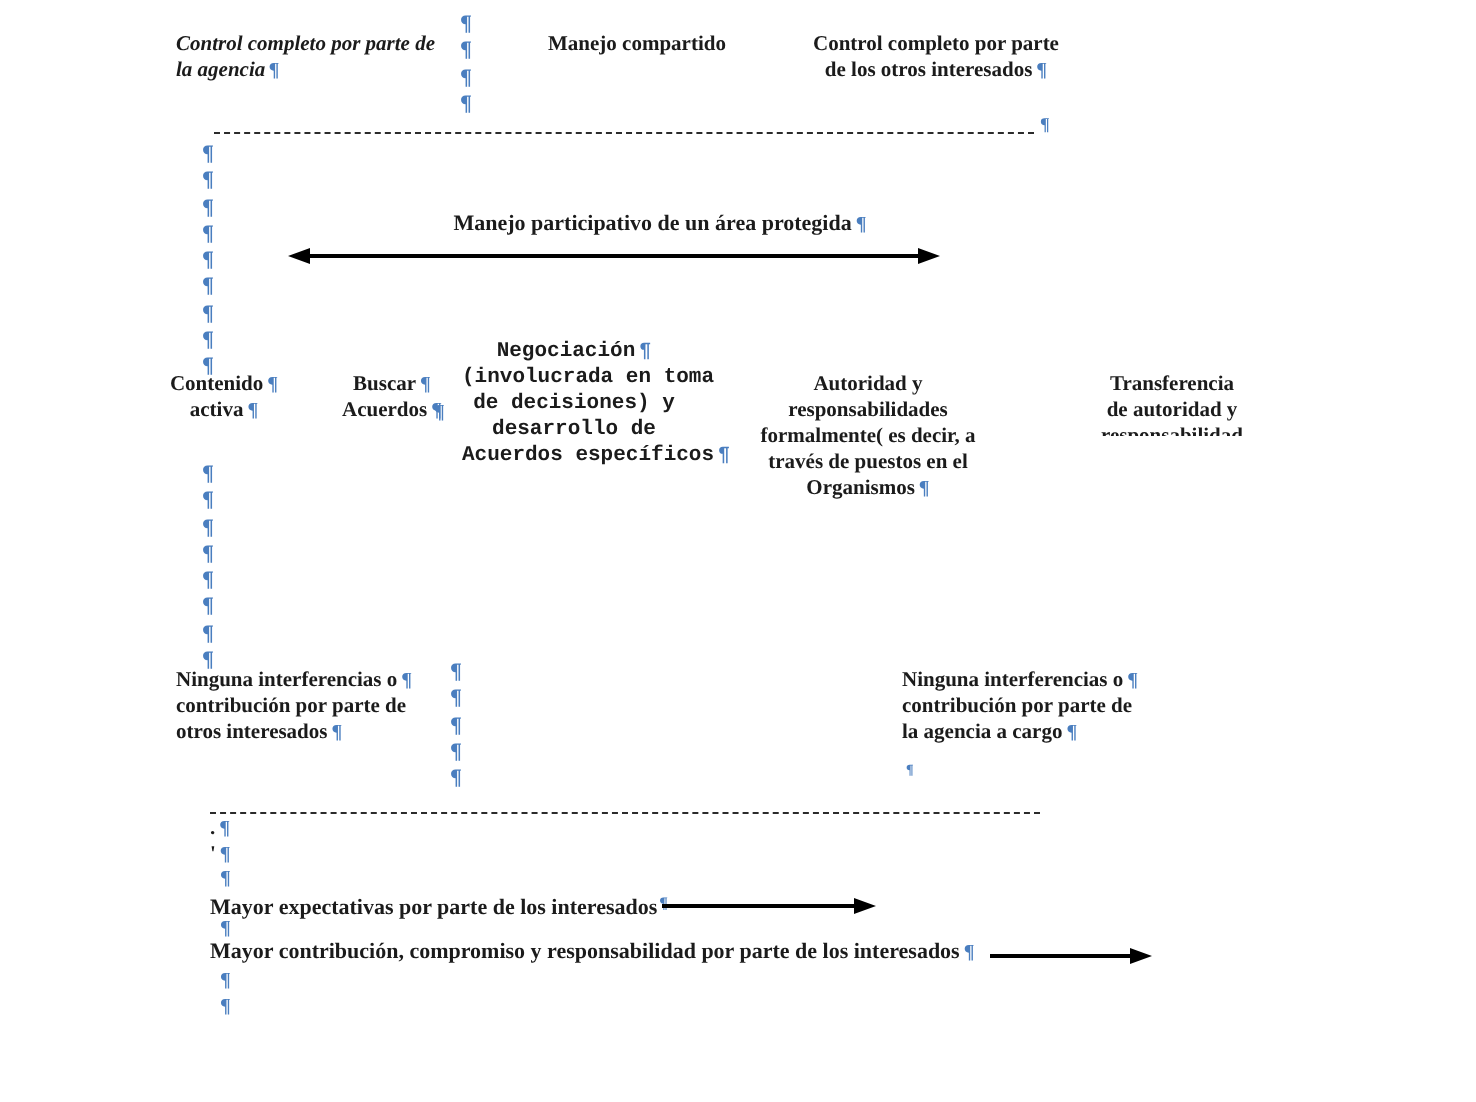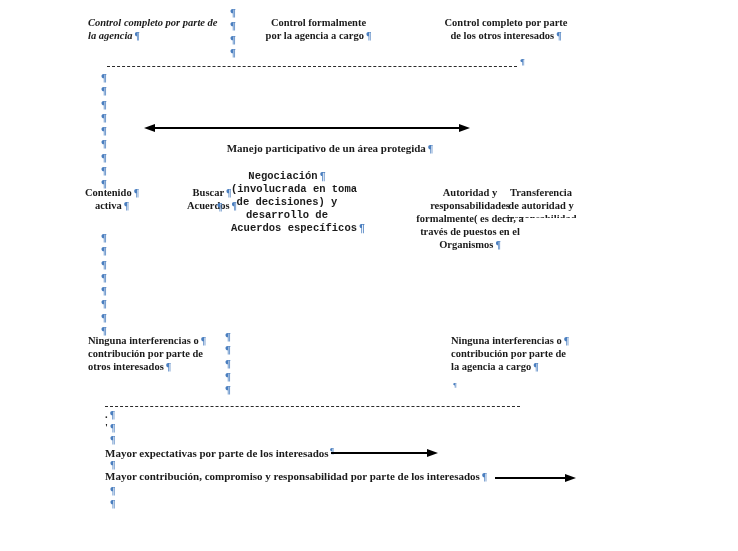--- a/index.html
+++ b/index.html
@@ -49,94 +49,93 @@
     position:absolute;
     display:flex;
     align-items:center;
   }
   .arrow .shaft{flex:1;background:#000;}
   .arrow .head{width:0;height:0;border-top:4.5px solid transparent;border-bottom:4.5px solid transparent;}
   .arrow .head.l{border-right:11px solid #000;}
   .arrow .head.r{border-left:11px solid #000;}
   .arrow.thin .shaft{height:2px;}
   .arrow.thick .shaft{height:2.8px;}
-  .clip{overflow:hidden;}
+  .clip{overflow:hidden;margin-left:45px;}
   .smallpil{font-size:8px;vertical-align:3px;margin-left:1px;}
 </style>
 </head>
 <body>
 
 <div class="canvas">
 
   <div class="tb" style="left:88px;top:16px;font-style:italic;">
     <div><span>Control completo por parte de</span></div>
     <div><span>la agencia</span><span class="pil">¶</span></div>
   </div>
 
   <div class="pilcol" style="left:230px;top:6px;">
     <span class="pil">¶</span>
     <span class="pil">¶</span>
     <span class="pil">¶</span>
     <span class="pil">¶</span>
   </div>
 
   <div class="tb ctr" style="left:255px;top:16px;width:127px;">
-    <div><span>Control formalmente</span></div>
-    <div><span>por la agencia a cargo</span><span class="pil">¶</span></div>
-  </div>
-
-  <div class="tb ctr" style="left:402px;top:16px;width:132px;margin-left:38px;">
+    <div><span>Manejo compartido</span></div>
+  </div>
+
+  <div class="tb ctr" style="left:402px;top:16px;width:132px;">
     <div><span>Control completo por parte</span></div>
     <div><span>de los otros interesados</span><span class="pil">¶</span></div>
   </div>
 
   <div class="dash" style="left:107px;top:66px;width:410px;"></div>
   <span class="pil" style="position:absolute;left:518px;top:57px;font-size:9px;">¶</span>
 
   <div class="pilcol" style="left:101px;top:71px;">
     <span class="pil">¶</span>
     <span class="pil">¶</span>
     <span class="pil">¶</span>
     <span class="pil">¶</span>
     <span class="pil">¶</span>
     <span class="pil">¶</span>
     <span class="pil">¶</span>
     <span class="pil">¶</span>
     <span class="pil">¶</span>
   </div>
 
-  <div class="tb ctr" style="left:210px;top:106px;width:240px;font-size:11px;margin-top:36px;">
+  <div class="tb ctr" style="left:210px;top:106px;width:240px;font-size:11px;">
     <span>Manejo participativo de un área protegida</span><span class="pil">¶</span>
   </div>
   <div class="arrow thick" style="left:144px;top:123px;width:326px;height:10px;">
     <span class="head l"></span>
     <span class="shaft"></span>
     <span class="head r"></span>
   </div>
 
   <div class="tb ctr" style="left:84px;top:186px;width:56px;">
     <div><span>Contenido</span><span class="pil">¶</span></div>
     <div><span>activa</span><span class="pil">¶</span></div>
   </div>
 
-  <div class="tb ctr" style="left:180px;top:186px;width:64px;">
+  <div class="tb ctr" style="left:164px;top:186px;width:64px;">
     <div><span>Buscar</span><span class="pil">¶</span></div>
     <div><span>Acuerdos</span><span class="pil">¶</span></div>
   </div>
   <span class="pil" style="position:absolute;left:215px;top:201px;">¶</span>
 
   <div class="tb ctr" style="left:231px;top:170px;width:112px;font-family:Liberation Mono, monospace;">
     <div><span>Negociación</span><span class="pil">¶</span></div>
     <div><span>(involucrada en toma</span></div>
     <div><span>de decisiones) y</span></div>
     <div><span>desarrollo  de</span></div>
     <div><span>Acuerdos específicos</span><span class="pil">¶</span></div>
   </div>
 
-  <div class="tb ctr" style="left:408px;top:186px;width:124px;">
+  <div class="tb ctr" style="left:372px;top:186px;width:124px;">
     <div><span>Autoridad y</span></div>
     <div><span>responsabilidades</span></div>
     <div><span>formalmente( es decir, a</span></div>
     <div><span>través de puestos en el</span></div>
     <div><span>Organismos</span><span class="pil">¶</span></div>
   </div>
 
   <div class="tb ctr clip" style="left:502px;top:186px;width:78px;height:32px;">
     <div><span>Transferencia</span></div>
     <div><span>de autoridad y</span></div>

